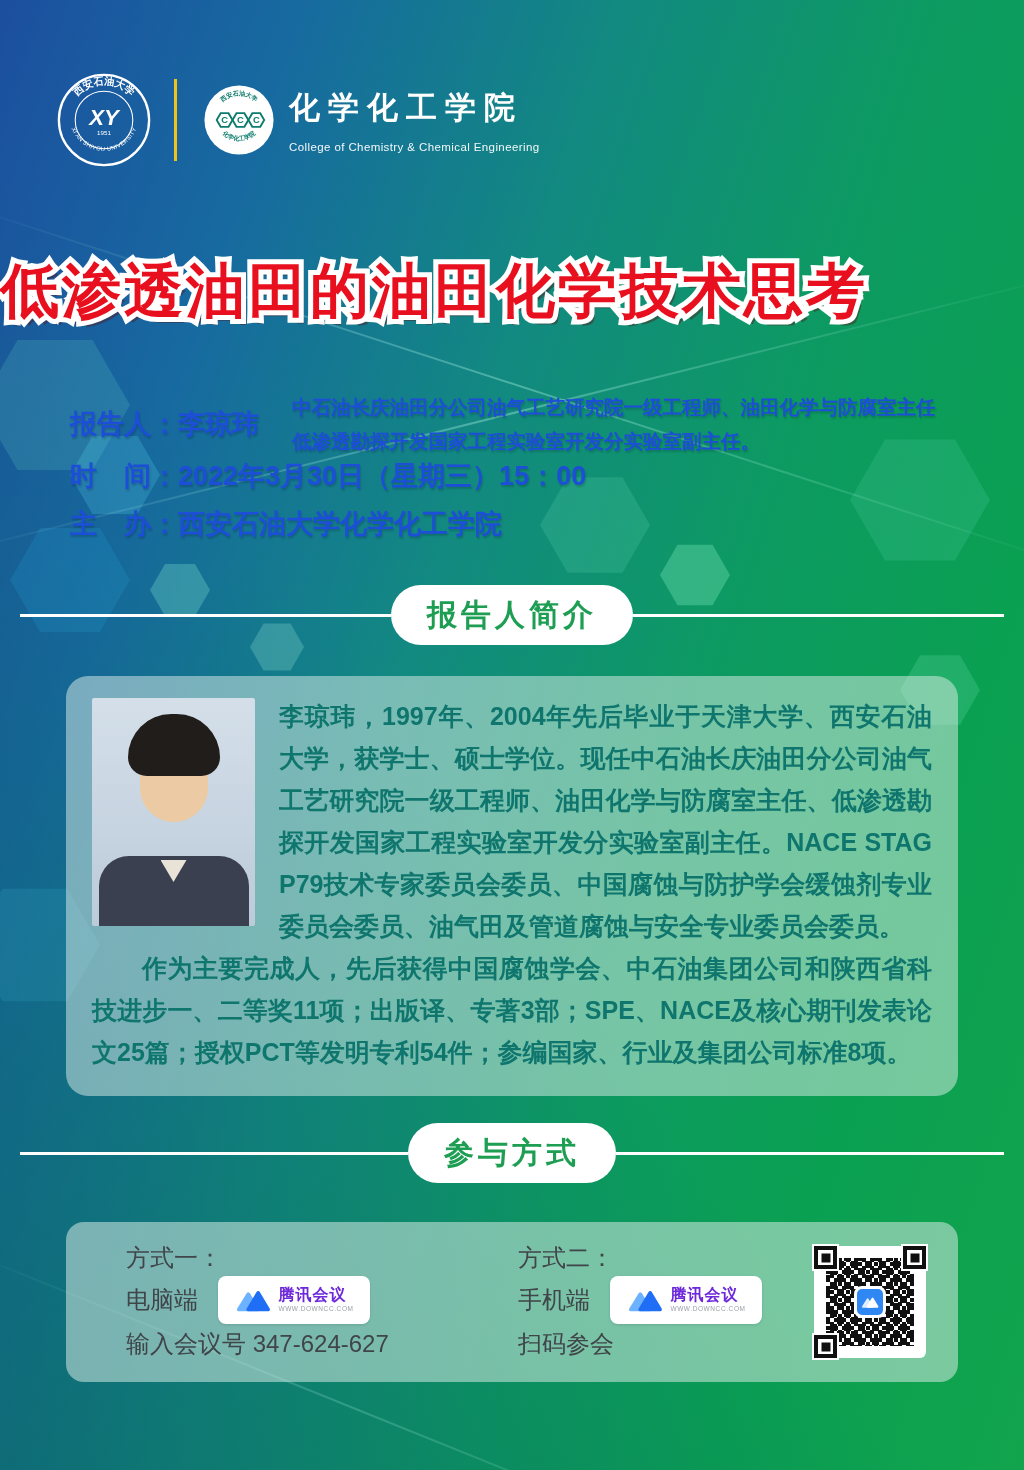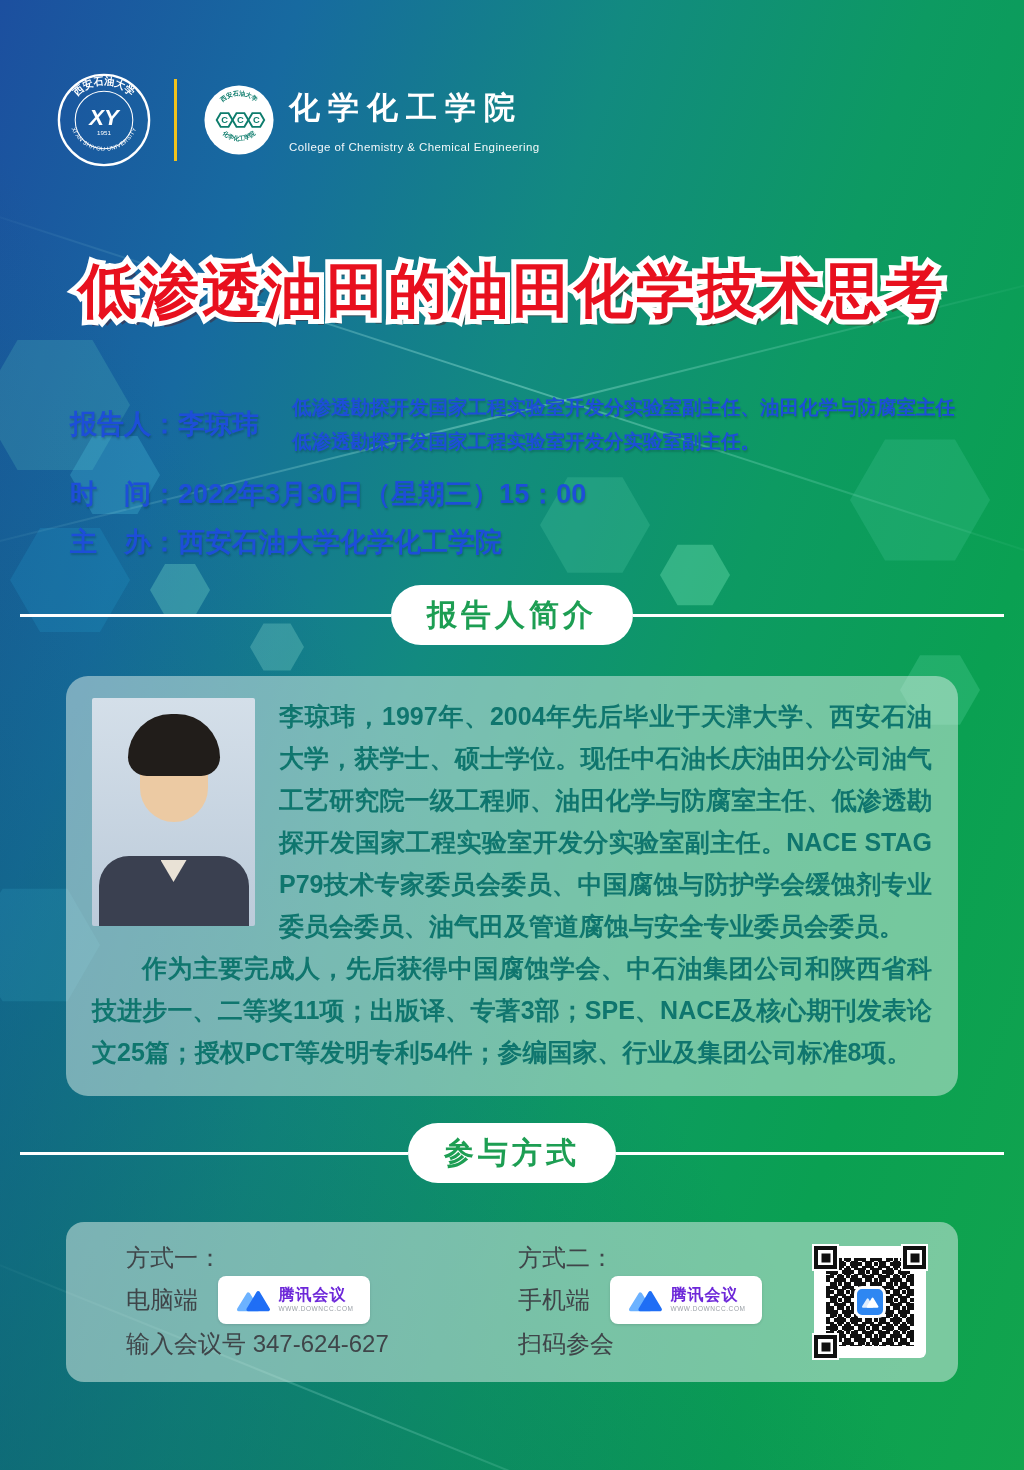--- a/index.html
+++ b/index.html
@@ -17,34 +17,34 @@
 
   .header { position:absolute; top:68px; left:56px; right:40px; height:104px; display:flex; align-items:center; z-index:3; }
   .uni-names { margin-left:16px; color:#fff; }
   .uni-zh { font-size:37px; font-weight:700; letter-spacing:7px; font-family:"Liberation Serif", serif; font-style:italic; }
   .uni-en { font-size:20px; font-weight:500; letter-spacing:1px; margin-top:2px; }
   .v-divider { width:3px; height:82px; background:#f2c21c; margin:0 26px 0 22px; }
   .col-names { margin-left:14px; color:#fff; }
   .col-zh { font-size:31px; font-weight:700; letter-spacing:8px; }
   .col-en { font-size:11.5px; font-weight:400; letter-spacing:0.4px; margin-top:12px; opacity:0.95; }
 
-  .main-title { position:absolute; top:252px; left:0; width:100%; text-align:center; z-index:3; }
+  .main-title { position:absolute; top:252px; left:0; width:100%; text-align:left; z-index:3; }
   .stroke-text { position:relative; display:inline-block; font-size:59px; font-weight:800; letter-spacing:3px; color:#e8101e; }
   .stroke-text::before {
     content:attr(data-text); position:absolute; left:0; top:0; width:100%; z-index:-1;
     -webkit-text-stroke:10px #ffffff; color:#fff;
     text-shadow:5px 6px 0 rgba(90,15,15,0.4);
   }
 
   .info { position:absolute; left:70px; top:390px; width:890px; color:#1d4ed8; z-index:3; }
   .info-row1 { display:flex; align-items:center; }
   .speaker-label, .speaker-name, .info-line { font-size:27px; font-weight:700; text-shadow:1px 2px 2px rgba(0,0,0,0.18); }
   .speaker-block { width:222px; flex:0 0 auto; }
   .speaker-desc { flex:1; font-size:19.5px; font-weight:700; line-height:1.75; text-shadow:1px 2px 2px rgba(0,0,0,0.18); }
-  .info-line.time { margin-top:18px; }
+  .info-line.time { }
   .info-line.host { margin-top:12px; }
 
   .section-divider { position:absolute; left:20px; right:20px; height:62px; display:flex; align-items:center; z-index:3; }
   .section-divider::before, .section-divider::after { content:""; flex:1; height:3px; background:#fff; }
   .section-pill { height:60px; padding:0 36px; background:#fff; border-radius:30px; display:flex; align-items:center; justify-content:center; font-size:30px; font-weight:800; letter-spacing:4px; color:#1d9e53; }
   .divider-bio { top:584px; }
   .divider-join { top:1122px; }
 
   .bio-panel { position:absolute; left:66px; top:676px; width:892px; height:420px; background:rgba(223,240,234,0.5); border-radius:22px; padding:19px 26px 0 26px; z-index:2; }
   .photo { float:left; width:163px; height:228px; margin:3px 24px 6px 0; position:relative; overflow:hidden; background:linear-gradient(#d4dfe9, #bccbda); border-radius:2px; }
@@ -146,21 +146,21 @@
 <div class="main-title">
   <span class="stroke-text" data-text="低渗透油田的油田化学技术思考">低渗透油田的油田化学技术思考</span>
 </div>
 
 <div class="info">
   <div class="info-row1">
     <div class="speaker-block">
       <span class="speaker-label">报告人：</span><span class="speaker-name">李琼玮</span>
     </div>
     <div class="speaker-desc">
-      <div>低渗透勘探开发国家工程实验室开发分实验室副主任、油田化学与防腐室主任</div>
+      <div>中石油长庆油田分公司油气工艺研究院一级工程师、油田化学与防腐室主任</div>
       <div>低渗透勘探开发国家工程实验室开发分实验室副主任。</div>
     </div>
   </div>
   <div class="info-line time">时　间：2022年3月30日（星期三）15：00</div>
   <div class="info-line host">主　办：西安石油大学化学化工学院</div>
 </div>
 
 <div class="section-divider divider-bio">
   <div class="section-pill">报告人简介</div>
 </div>

